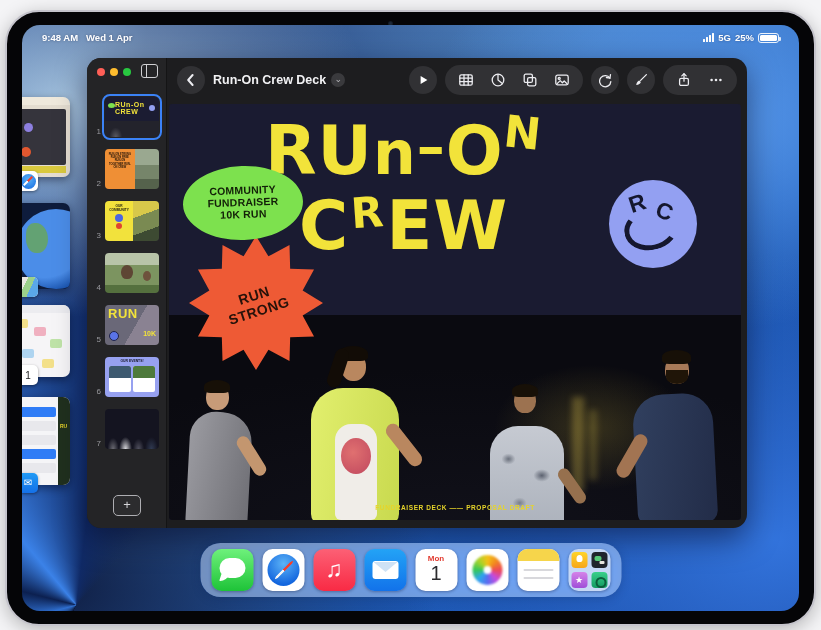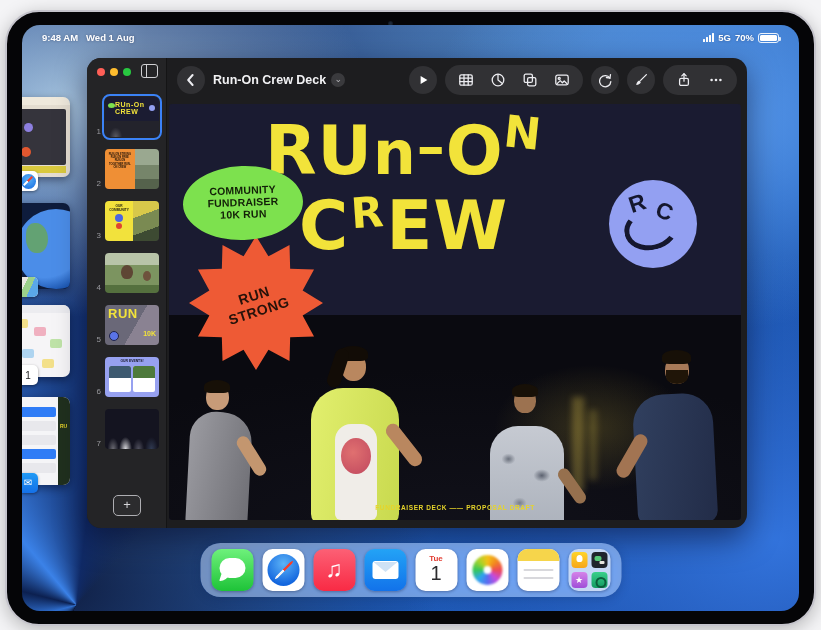--- a/index.html
+++ b/index.html
@@ -275,31 +275,31 @@
 </head>
 <body>
 
 <div class="device">
   <span class="camera"></span>
   <div class="screen">
 
     <div class="statusbar">
       <div class="sb-left">
         <span>9:48 AM</span>
-        <span>Wed 1 Aug</span>
+        <span>Wed 1 Apr</span>
       </div>
       <div class="sb-right">
         <span class="sig">
             <i></i>
             <i></i>
             <i></i>
             <i></i>
           </span>
         <span>5G</span>
-        <span>70%</span>
+        <span>25%</span>
         <span class="batt">
             <b></b>
           </span>
       </div>
     </div>
 
     <div class="stage-thumb st-safari">
       <div class="hero"></div>
       <div class="strip"></div>
     </div>
@@ -566,21 +566,21 @@
         </div>
       <div class="app a-saf">
           <span class="dial"></span>
           <span class="needle"></span>
         </div>
       <div class="app a-mus">♫</div>
       <div class="app a-mail">
           <span class="env"></span>
         </div>
       <div class="app a-cal">
-        <span class="wd">Tue</span>
+        <span class="wd">Mon</span>
         <span class="dy">1</span>
       </div>
       <div class="app a-pho">
           <span class="flower"></span>
         </div>
       <div class="app a-not">
           <span class="top"></span>
           <span class="l1"></span>
           <span class="l2"></span>
         </div>

